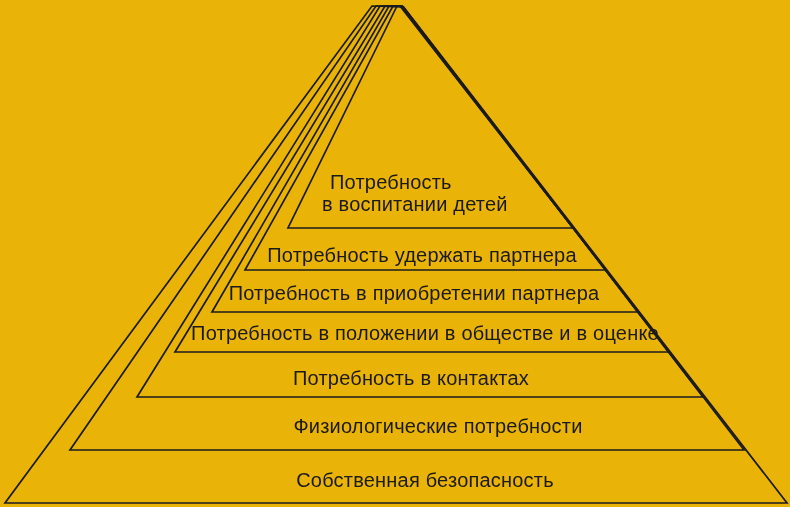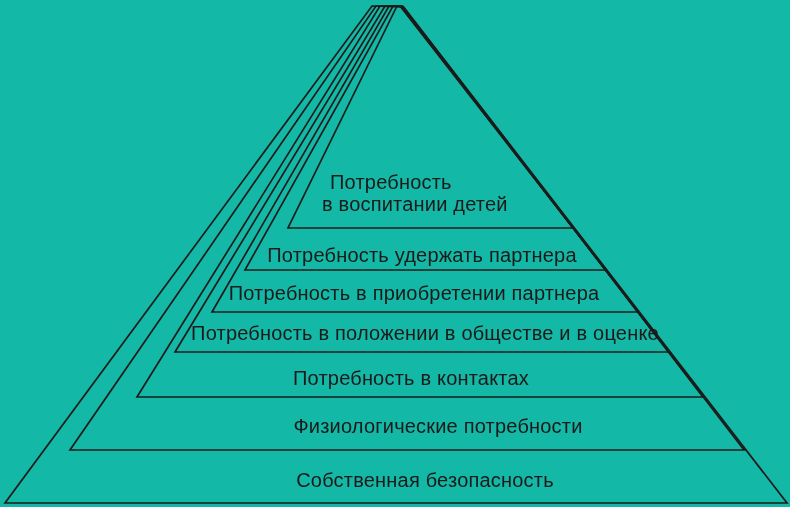--- a/index.html
+++ b/index.html
@@ -8,21 +8,21 @@
     background: #ffffff;
     width: 790px;
     height: 507px;
     overflow: hidden;
     font-family: "Liberation Sans", sans-serif;
   }
   .stage {
     position: relative;
     width: 790px;
     height: 507px;
-    background: #14b8a6;
+    background: #eab308;
   }
   svg {
     display: block;
   }
   .tier-shape {
     fill: none;
     stroke: #1c1c1c;
     stroke-width: 1.7;
     stroke-linejoin: miter;
   }

